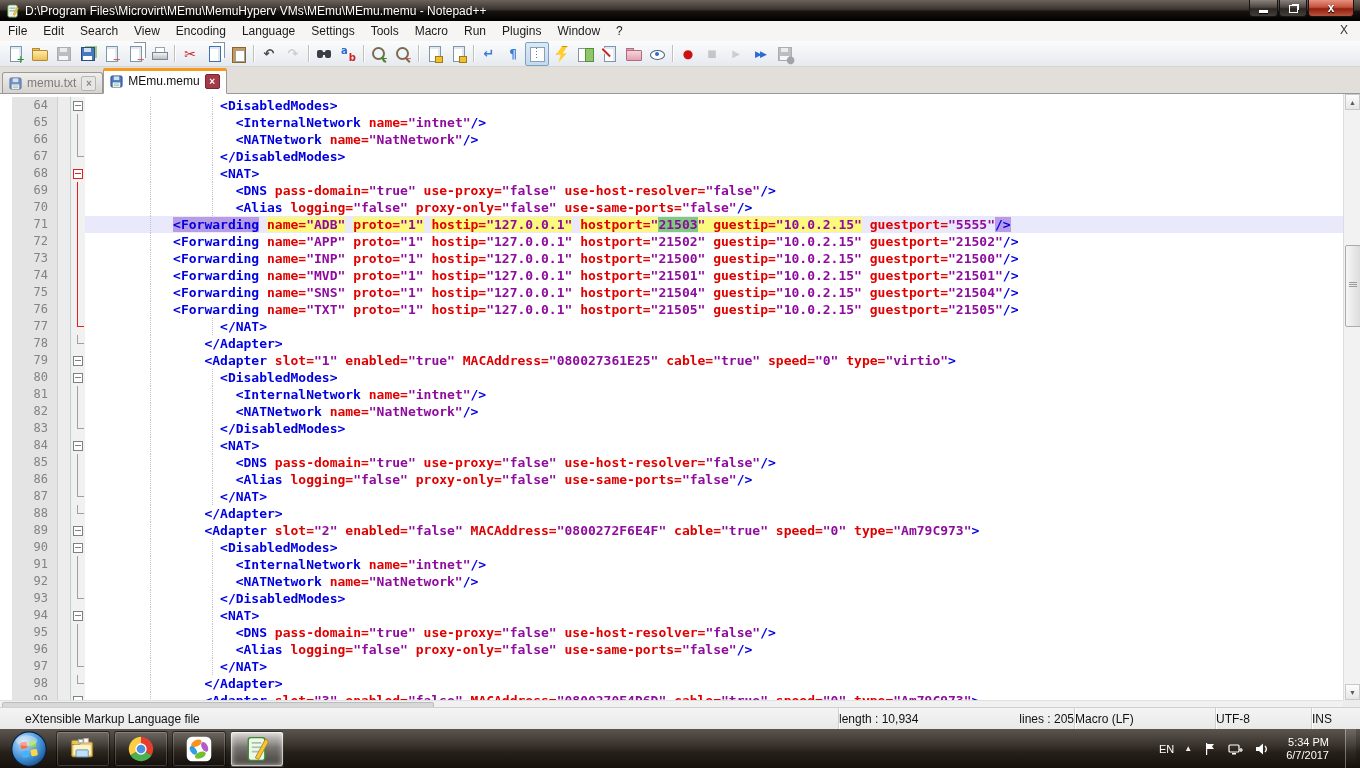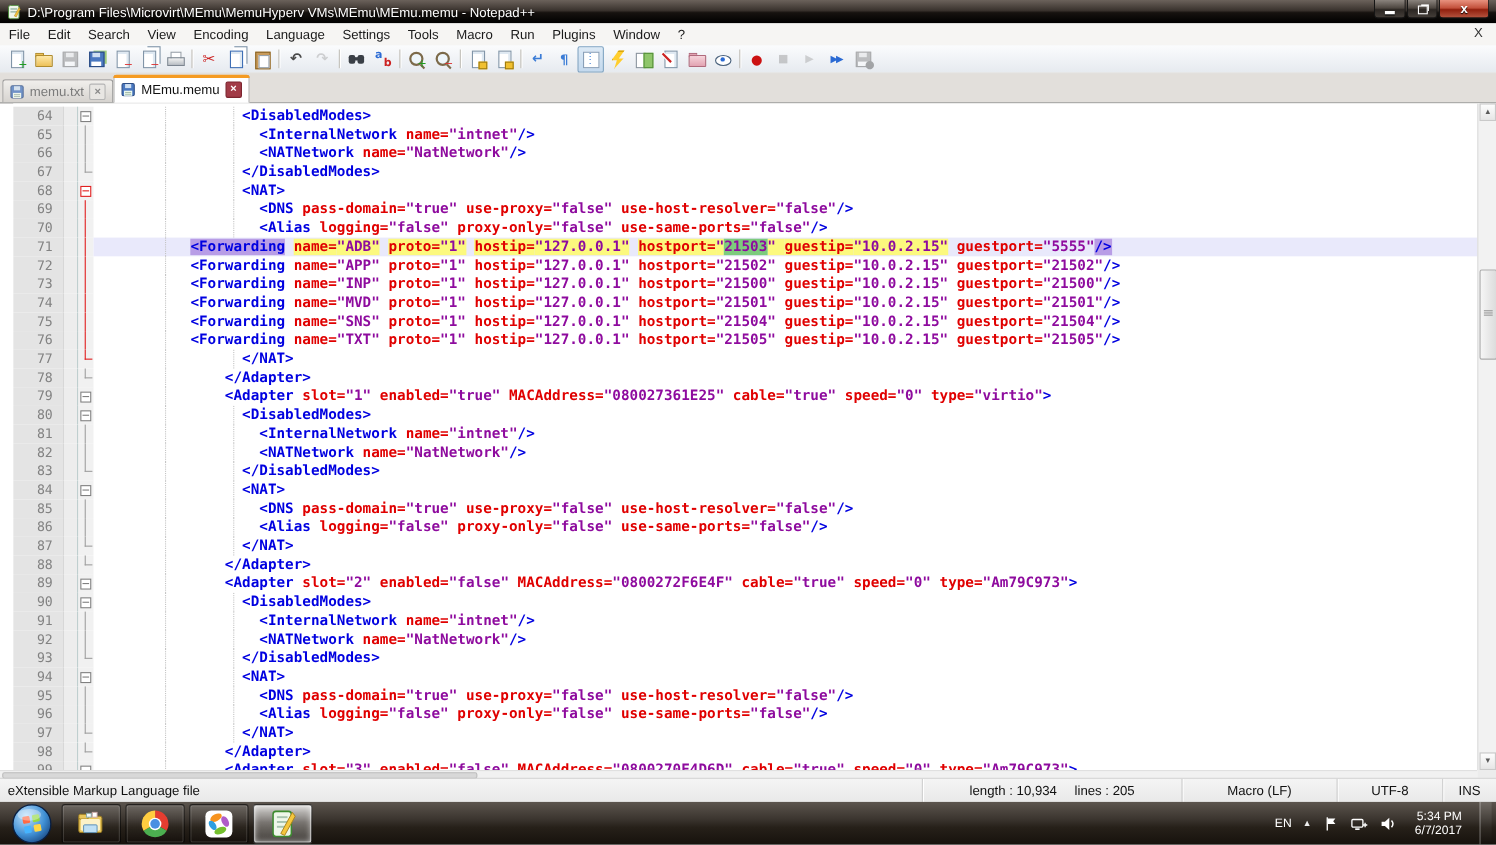--- a/index.html
+++ b/index.html
@@ -148,23 +148,23 @@
   #vup{top:0;}#vdn{bottom:0;}
   #vthumb{position:absolute;left:1px;top:151px;width:14px;height:80px;border:1px solid #ababab;border-radius:2px;
      background:linear-gradient(90deg,#f6f6f6,#dcdcdc);}
   #vthumb:after{content:"";position:absolute;left:3px;top:36px;width:8px;height:1px;background:#9a9a9a;box-shadow:0 2px 0 #9a9a9a,0 4px 0 #9a9a9a;}
   #hscroll{position:absolute;left:0;top:700px;width:1343px;height:7px;background:#f1f1f1;border-top:1px solid #e0e0e0;box-sizing:border-box;}
   #hthumb{position:absolute;left:2px;top:1px;width:430px;height:4px;background:#d8d8d8;border:1px solid #bcbcbc;border-radius:2px;}
   #scorner{position:absolute;right:0;top:700px;width:17px;height:7px;background:#ececec;}
   
   #statusbar{position:absolute;left:0;top:707px;width:1360px;height:22px;background:linear-gradient(#f4f4f4,#e9e9e9);
      border-top:1px solid #d0d0d0;display:flex;align-items:center;font-size:12px;color:#111;box-sizing:border-box;}
-  .st-cell{height:100%;display:flex;align-items:center;justify-content:center;gap:16px;
+  .st-cell{height:100%;display:flex;align-items:center;justify-content:space-between;gap:16px;
      border-left:1px solid #cfcfcf;box-shadow:inset 1px 0 0 #fff;white-space:nowrap;}
-  #st-doctype{flex:1;justify-content:flex-start;border-left:none;box-shadow:none;padding-left:7px;}
+  #st-doctype{flex:1;justify-content:flex-start;border-left:none;box-shadow:none;padding-left:25px;}
   #st-len{width:235px;}#st-caret{width:255px;}#st-eol{width:140px;}#st-enc{width:95px;}#st-ins{width:48px;}
   
   #taskbar{position:absolute;left:0;top:729px;width:1360px;height:39px;
      background:linear-gradient(#5c554e,#3b352f 40%,#262019 60%,#16110c);display:flex;align-items:center;}
   #startorb{width:38px;height:38px;margin:0 8px 0 10px;}
   .tk-app{width:52px;height:34px;margin-right:4px;border-radius:3px;display:flex;align-items:center;justify-content:center;
      border:1px solid rgba(0,0,0,.55);background:linear-gradient(rgba(255,255,255,.14),rgba(255,255,255,.03) 50%,rgba(0,0,0,.12));
      box-shadow:inset 0 0 0 1px rgba(255,255,255,.18);}
   .tk-app.active{background:linear-gradient(rgba(255,255,255,.75),rgba(255,255,255,.35) 45%,rgba(200,200,200,.25));
      box-shadow:inset 0 0 6px rgba(255,255,255,.8),inset 0 0 0 1px rgba(255,255,255,.5);}

